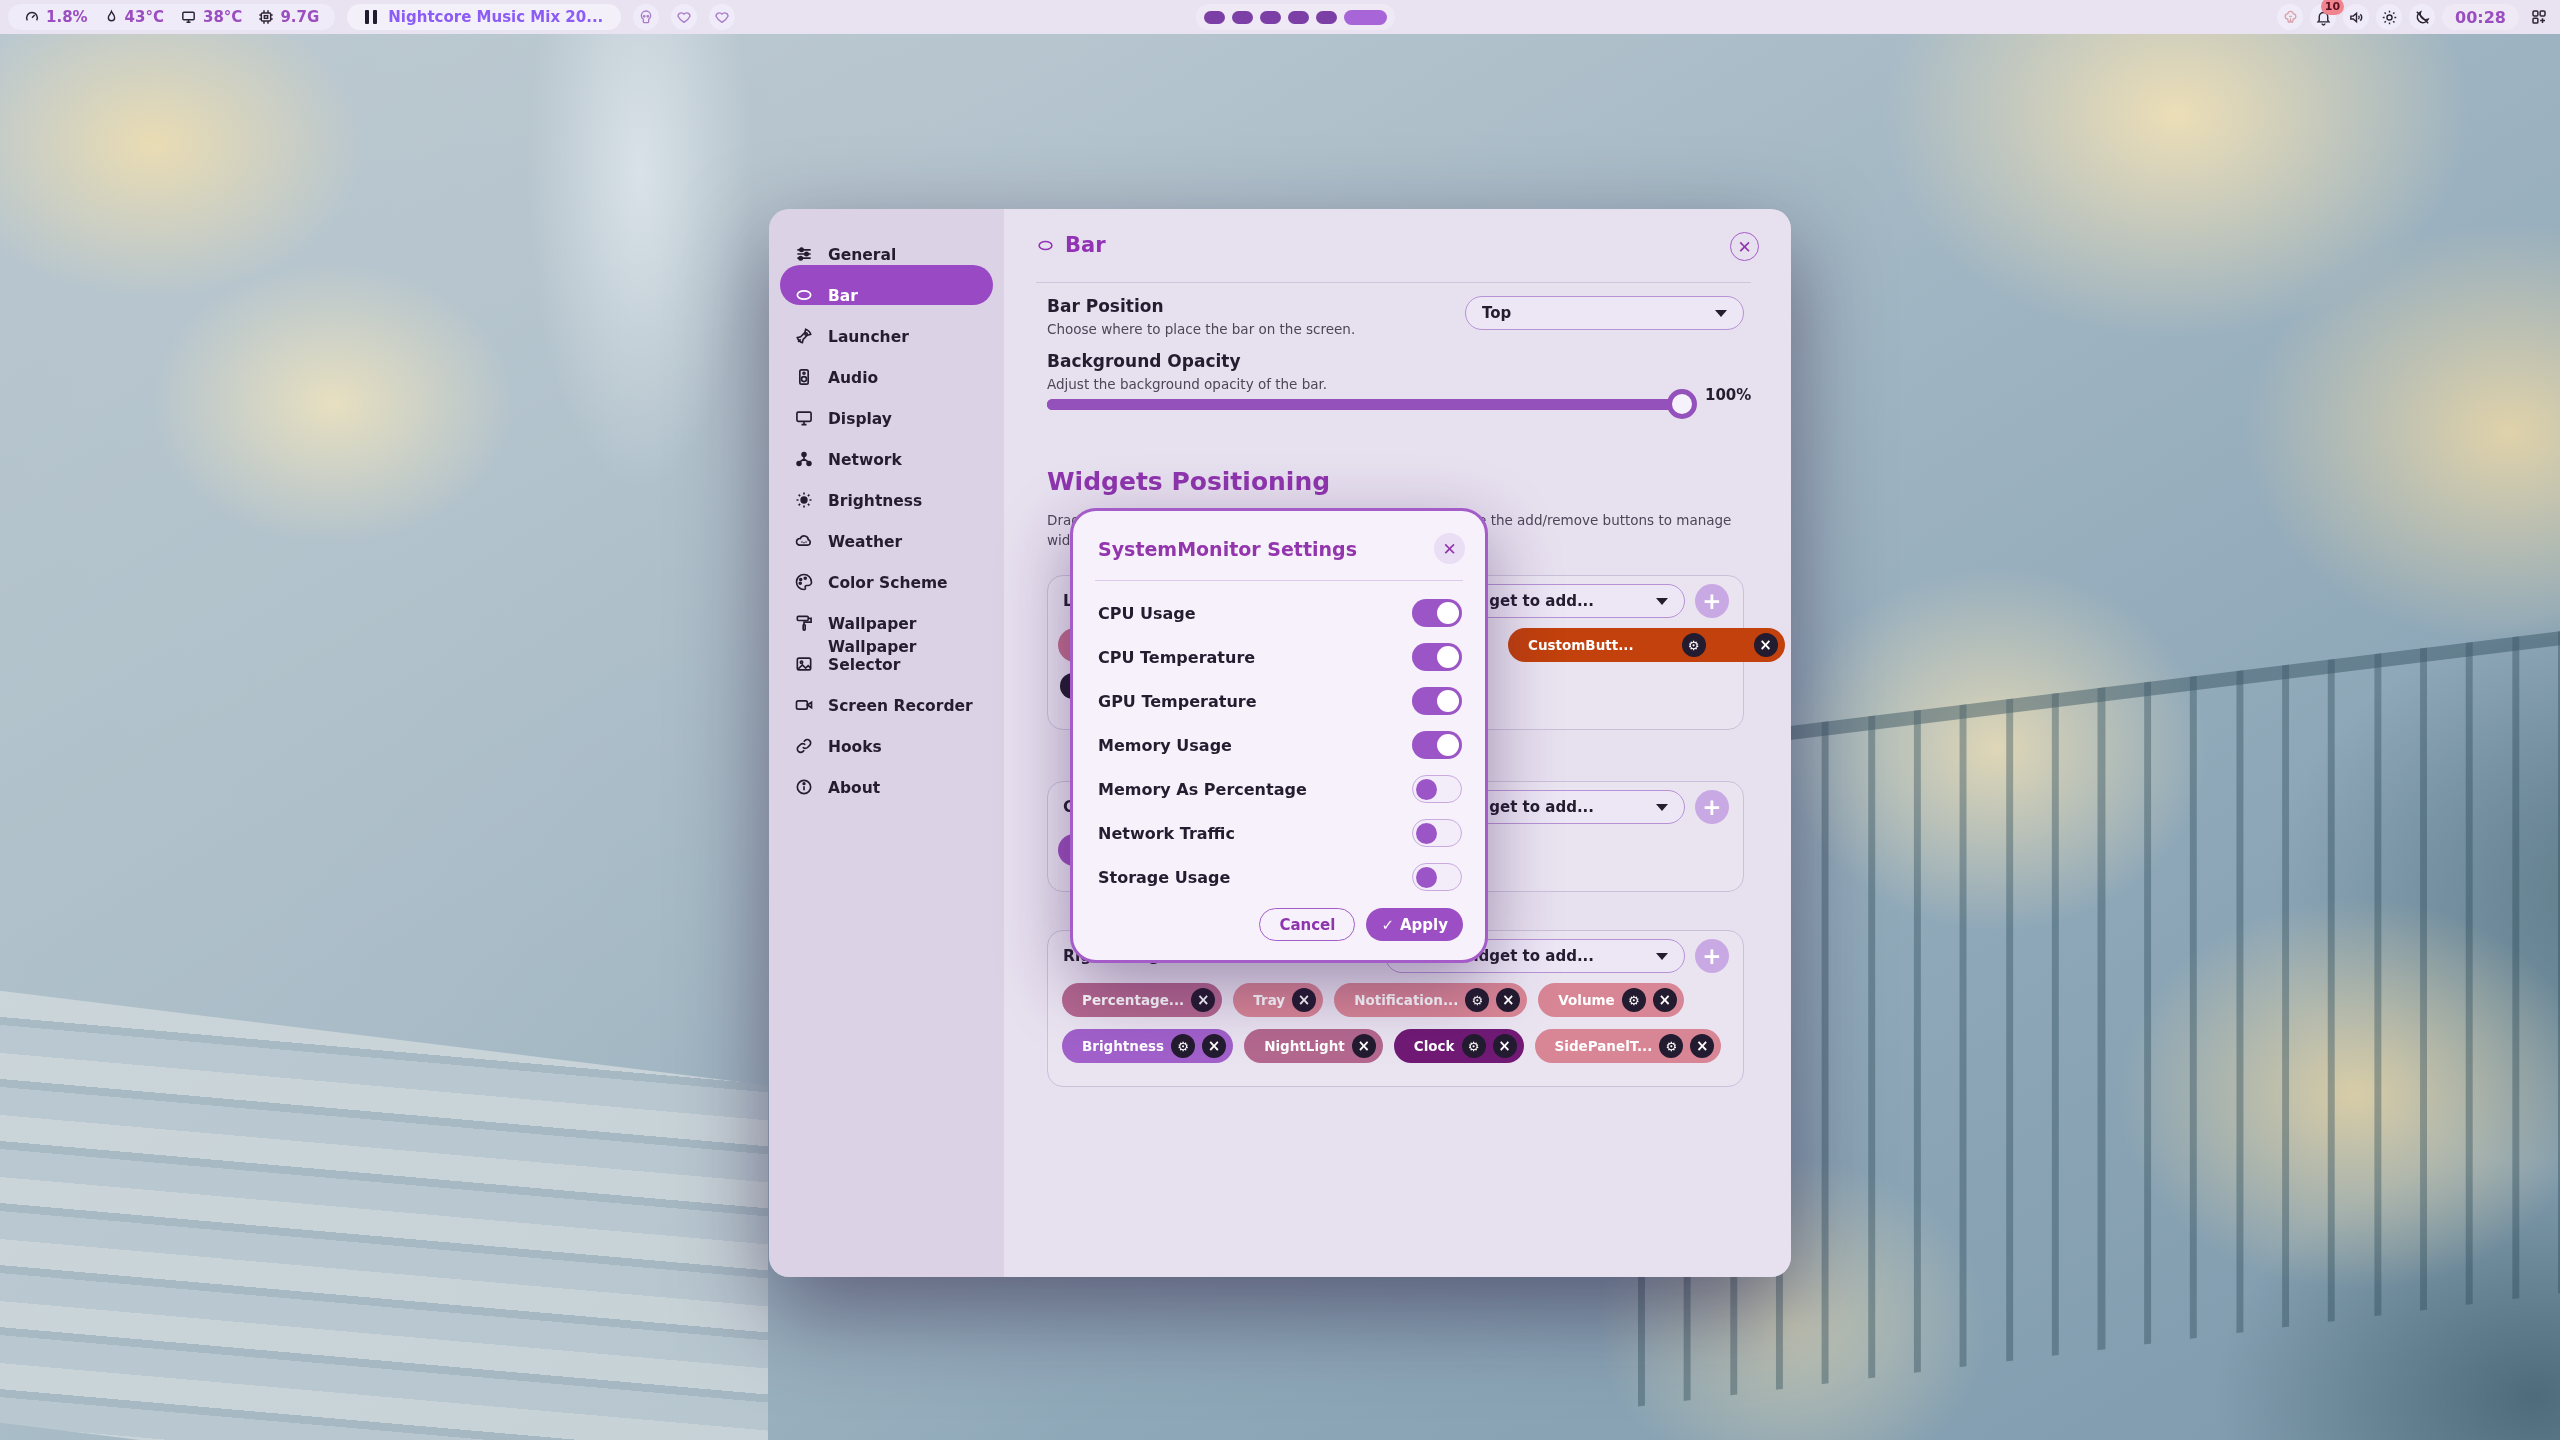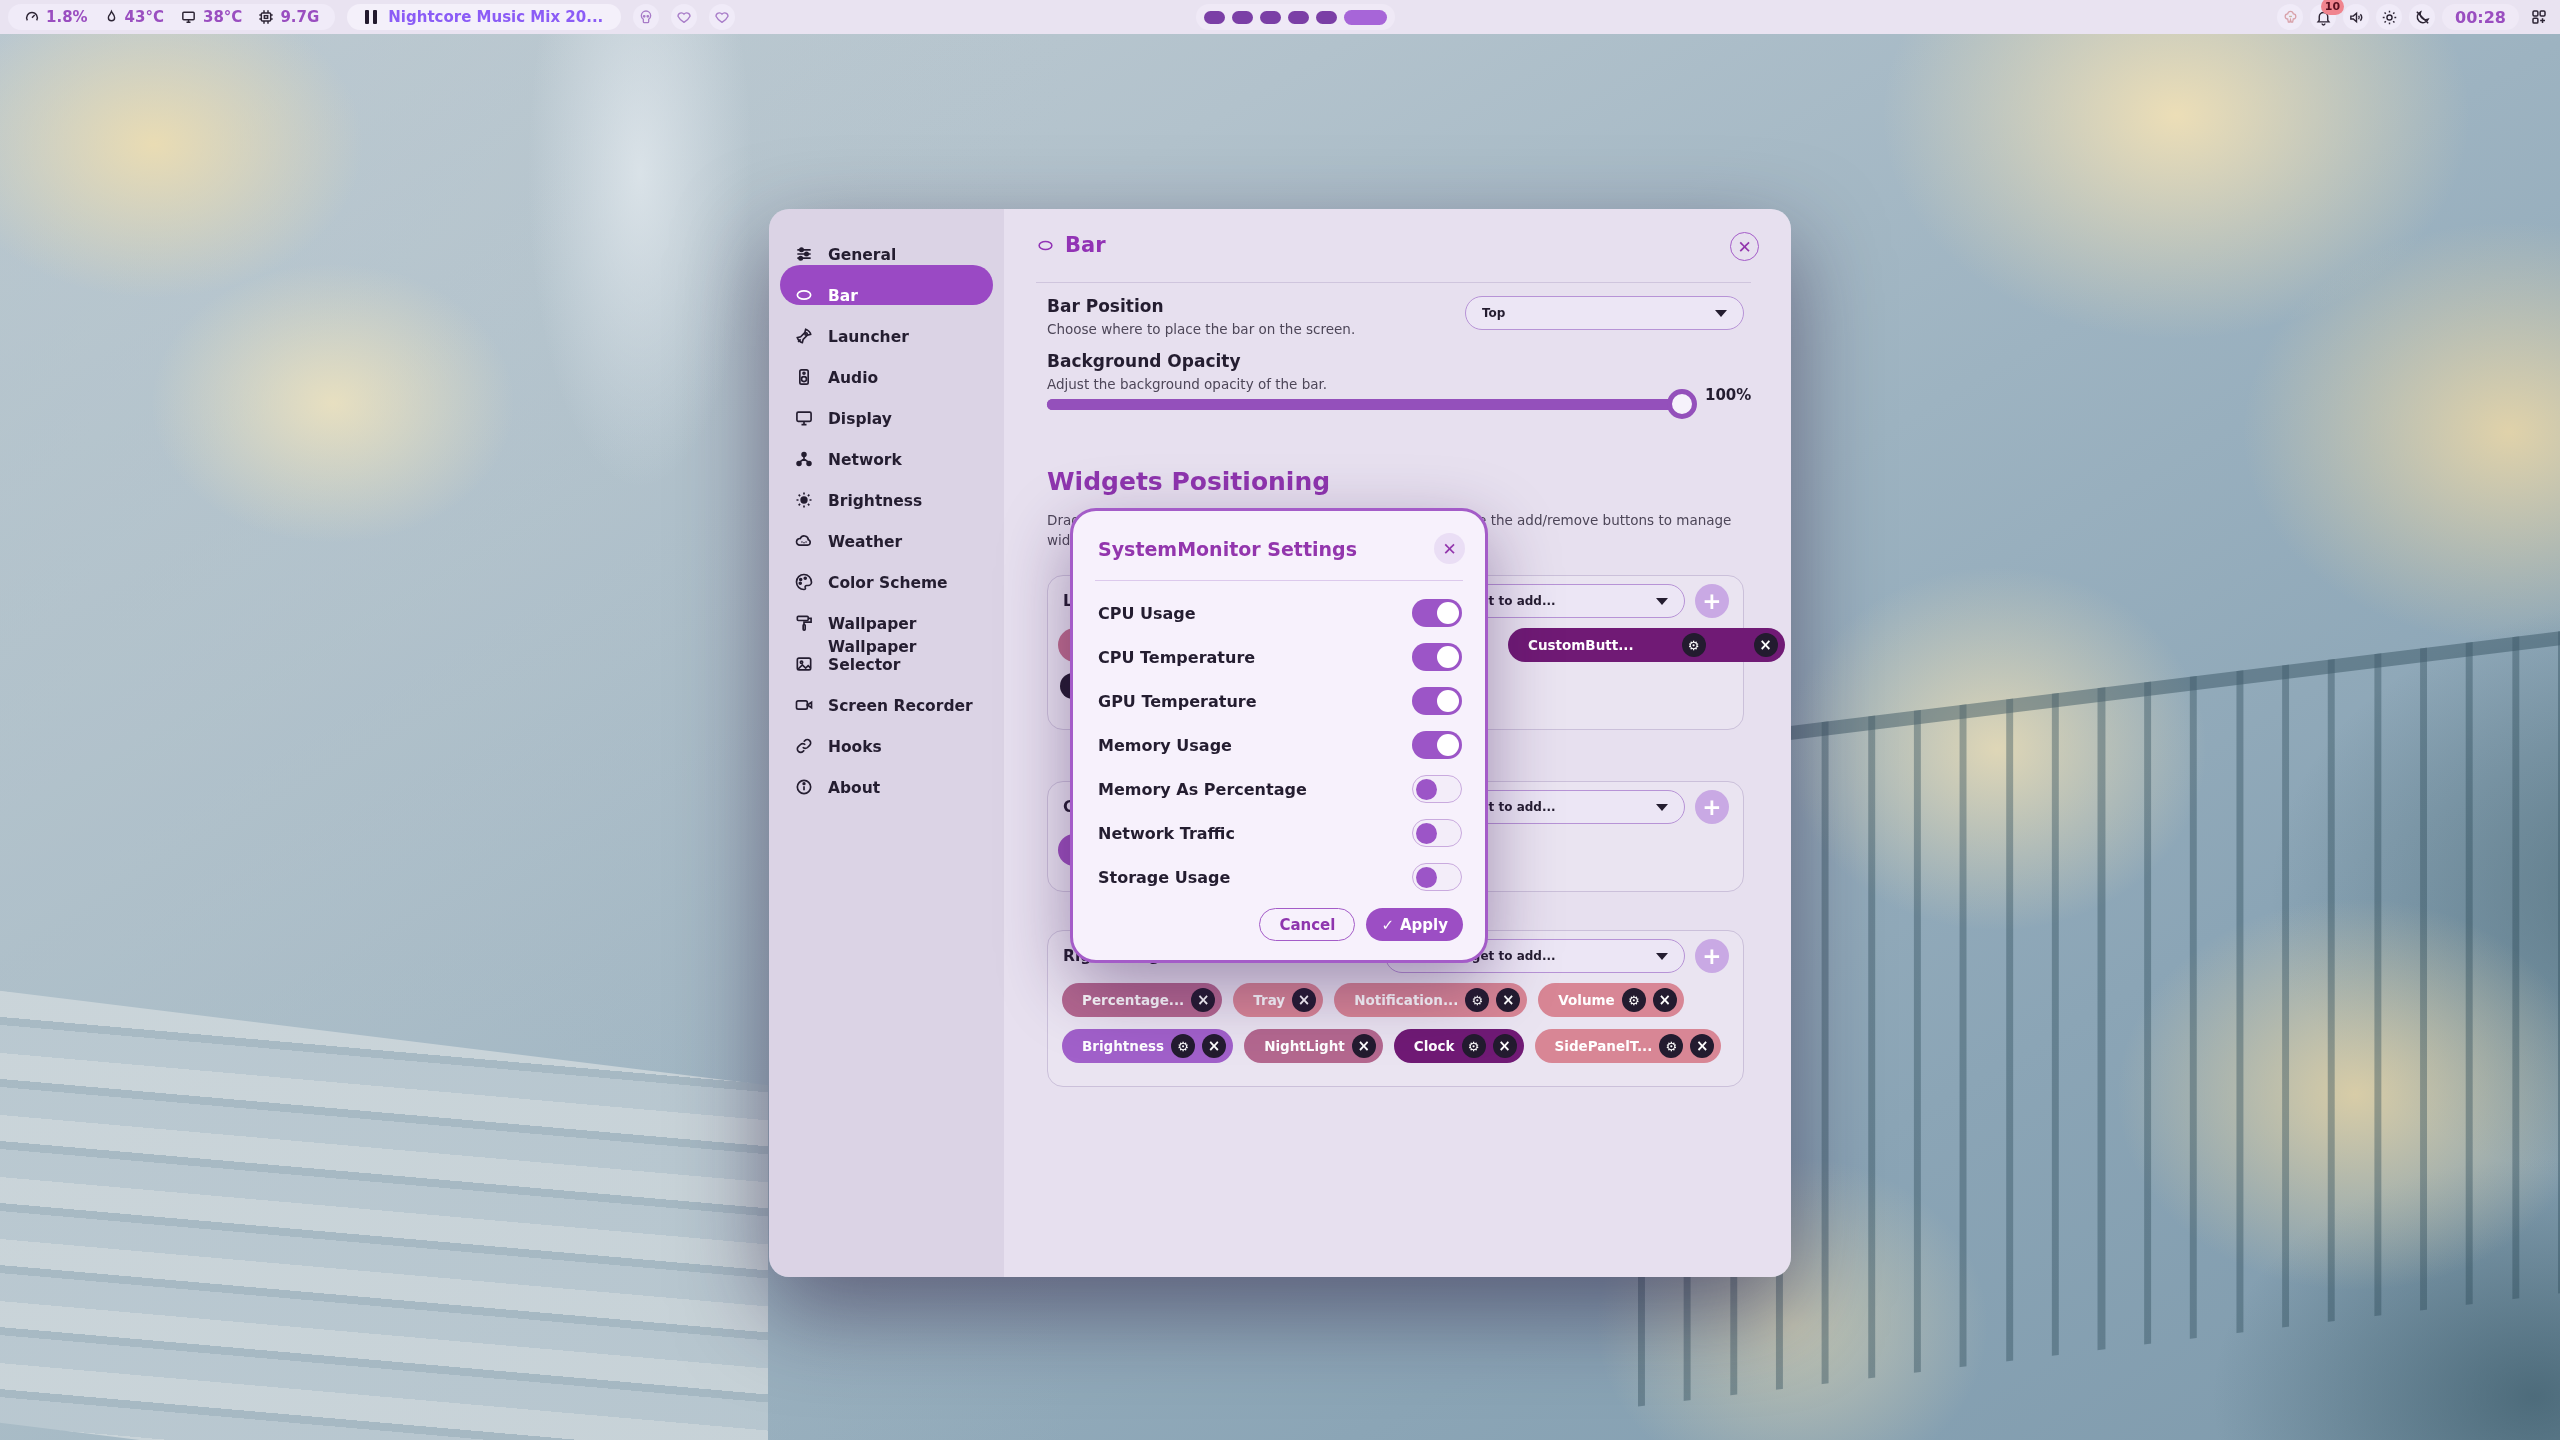--- a/index.html
+++ b/index.html
@@ -60,21 +60,21 @@
   .main{position:relative;flex:1;background:#e7e0ef;}
   .mhead{position:absolute;left:32px;top:24px;display:flex;align-items:center;gap:10px;}
   .mtitle{font-size:21px;font-weight:700;color:#9233b5;}
   .mclose{position:absolute;right:32px;top:23px;width:29px;height:29px;border-radius:50%;border:1.5px solid #a45cc8;
     color:#9336ad;font-size:17px;display:flex;align-items:center;justify-content:center;}
   .mdivider{position:absolute;left:32px;right:40px;top:73px;height:1px;background:#cfc5dd;}
   .hlabel{font-size:17px;font-weight:700;color:#241d30;}
   .hdesc{font-size:13.5px;color:#4d4658;margin-top:5px;}
   .barpos-text{position:absolute;left:43px;top:87px;}
   .dropdown{position:absolute;height:34px;border-radius:17px;background:#ece6f5;border:1px solid #b793d6;
-    display:flex;align-items:center;font-size:12px;font-weight:700;color:#241d30;padding:4px 16px;}
+    display:flex;align-items:center;font-size:15px;font-weight:700;color:#241d30;padding:4px 16px;}
   .caret{width:0;height:0;border-left:6px solid transparent;border-right:6px solid transparent;border-top:7px solid #241d30;margin-left:auto;}
   .dd-barpos{left:461px;top:87px;width:279px;}
   .opacity-text{position:absolute;left:43px;top:142px;}
   .slider-track{position:absolute;left:43px;top:190px;width:646px;height:11px;border-radius:6px;background:#9450bb;}
   .slider-fill{height:100%;border-radius:6px;background:#9450bb;}
   .slider-thumb{position:absolute;left:663px;top:180px;width:30px;height:30px;border-radius:50%;background:#f6f2fb;border:5px solid #9450bb;}
   .slider-val{position:absolute;left:701px;top:177px;font-size:15px;font-weight:700;color:#241d30;}
   .wp-title{position:absolute;left:43px;top:258px;font-size:25px;font-weight:700;color:#8e35ae;}
   .wp-desc{position:absolute;left:43px;top:301px;width:700px;font-size:13.5px;line-height:20px;color:#4d4658;}
   .sec{position:absolute;left:43px;width:697px;border:1px solid #cbc0da;border-radius:16px;background:rgba(238,232,245,.45);}
@@ -388,21 +388,21 @@
         <div class="dropdown">
           <span>Select widget to add...</span>
           <span class="caret"></span>
         </div>
         <div class="plus-btn">
             <span>+</span>
           </div>
         <span class="sliver pink"></span>
         <span class="sliver dark"></span>
         <div class="chiprow" style="top:52px;left:460px;">
-          <span class="chip" style="background: #701a75; gap: 48px;">
+          <span class="chip" style="background: #c2410c; gap: 48px;">
             <span>CustomButt...</span>
             <span class="cbtn">⚙</span>
             <span class="cbtn x">×</span>
           </span>
         </div>
       </div>
 
       <div class="sec sec2">
         <span class="slabel">Center Widgets</span>
         <div class="dropdown">

